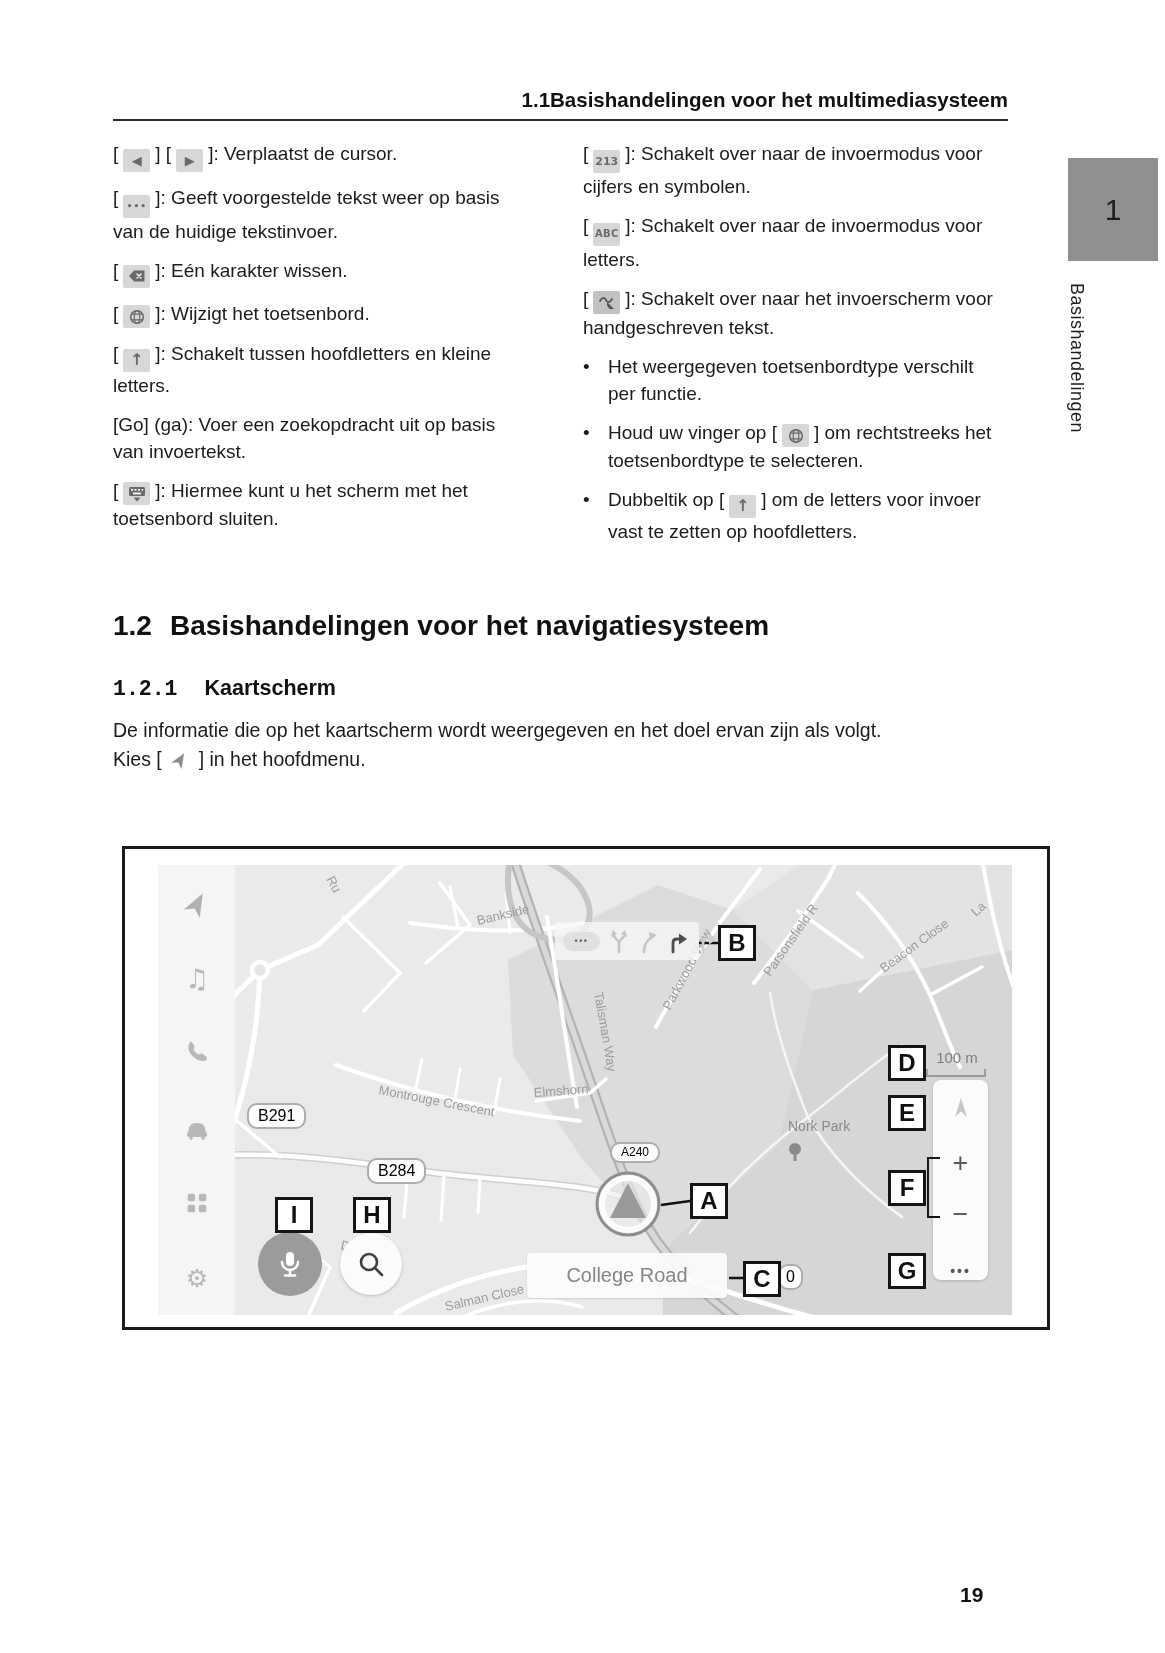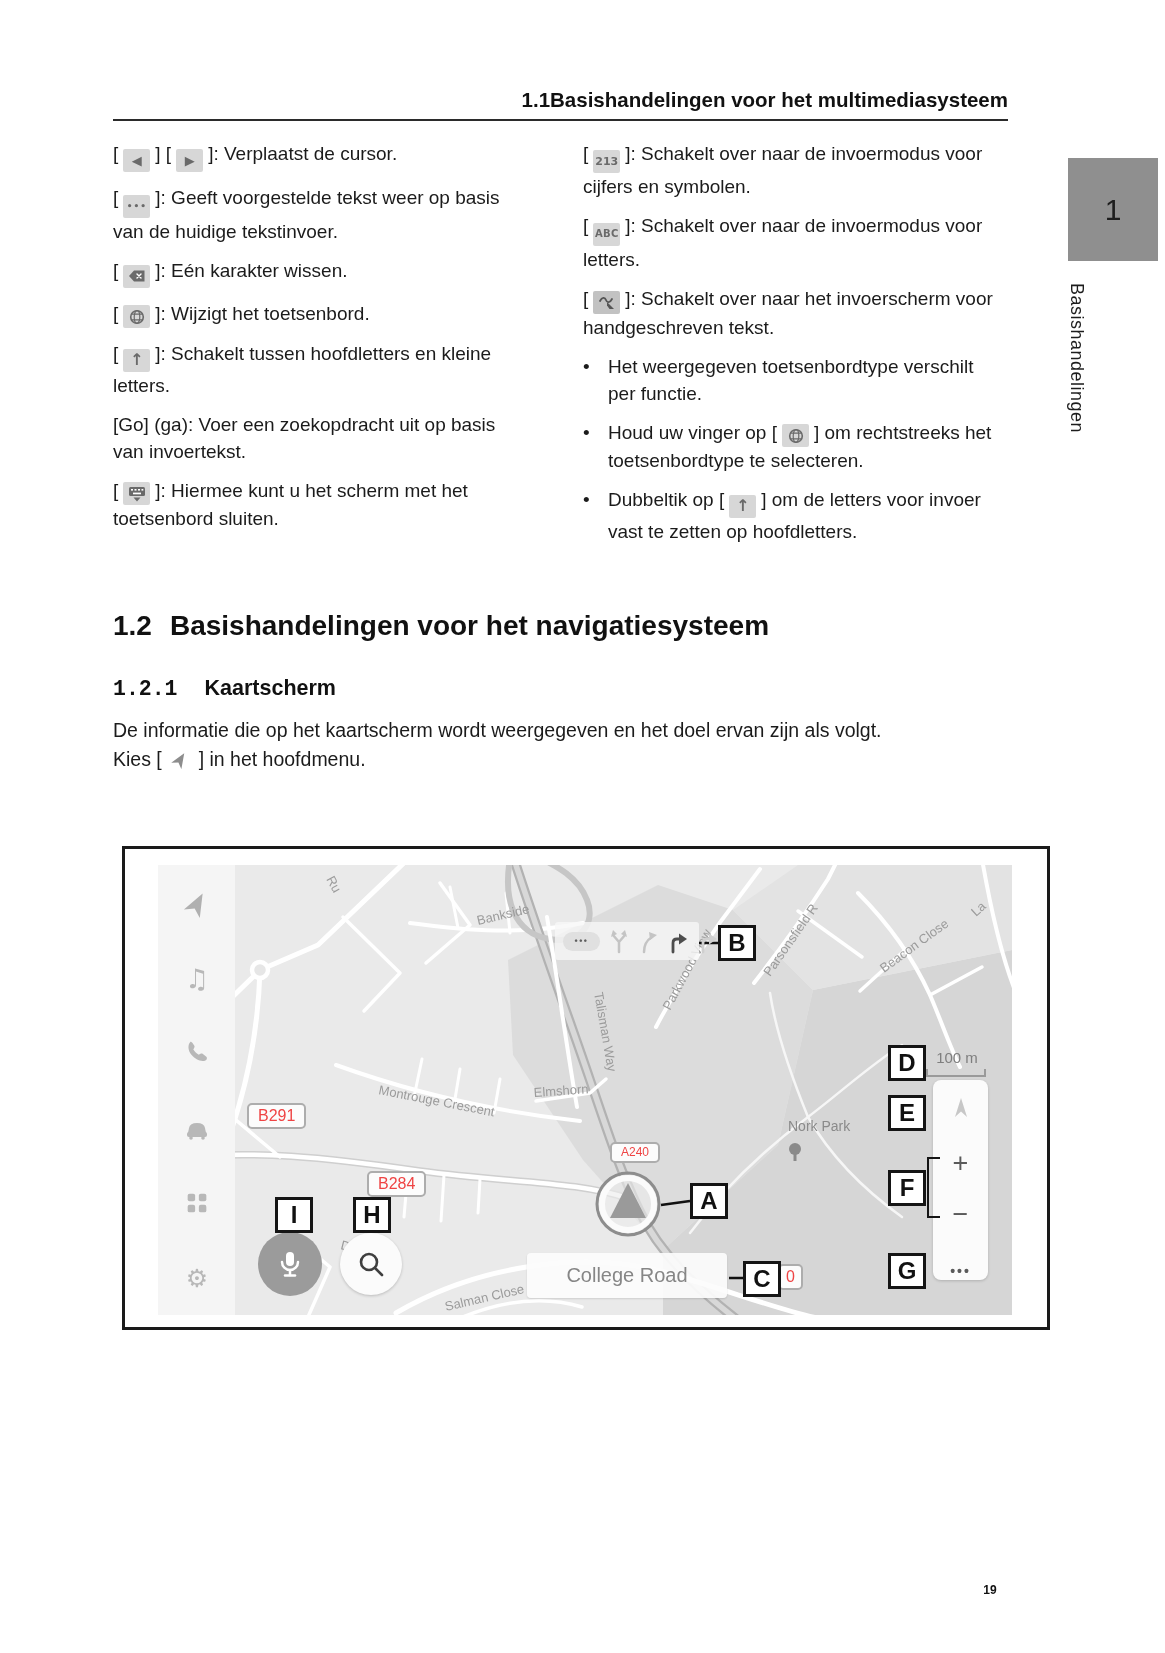--- a/index.html
+++ b/index.html
@@ -46,22 +46,22 @@
   .mapsvg{position:absolute;left:0;top:0;}
   .sbar{position:absolute;left:0;top:0;width:77px;height:450px;background:#f5f5f5;}
   .sic{position:absolute;left:24px;width:30px;height:30px;display:grid;place-items:center;}
   .sic .gly{font-family:"DejaVu Sans",sans-serif;font-size:27px;color:#b8b8b8;line-height:1;}
   
   .pill{position:absolute;left:397px;top:57px;width:144px;height:38px;background:rgba(247,247,247,0.78);
         border-radius:3px;display:flex;align-items:center;gap:9px;padding:0 8px;box-sizing:border-box;}
   .chip{width:37px;height:19px;border-radius:10px;background:#e0e0e0;display:grid;place-items:center;flex:none;}
   .chip span{font-size:9px;letter-spacing:1.5px;color:#5f5f5f;font-weight:700;line-height:1;}
   
-  .shield{position:absolute;background:#fcfcfc;border:2px solid #adadad;border-radius:5px;
-          color:#ef4444;font-size:16px;padding:1px 9px;line-height:1.25;}
+  .shield{position:absolute;background:#fcfcfc;border:2px solid #adadad;border-radius:10px;
+          color:#000000;font-size:16px;padding:1px 9px;line-height:1.25;}
   .shield.big{font-size:12px;}
   .shield.part{padding:1px 6px;z-index:1;}
   
   .croad{position:absolute;left:369px;top:388px;width:200px;height:45px;background:rgba(252,252,252,0.92);
          border-radius:4px;display:grid;place-items:center;font-size:20px;color:#868686;
          box-shadow:0 1px 2px rgba(0,0,0,0.12);text-align:center;}
   
   .scale{position:absolute;left:768px;top:184px;width:62px;text-align:center;font-size:15px;color:#7e7e7e;}
   .scalebr{position:absolute;left:768px;top:204px;width:60px;height:8px;border-left:2px solid #9a9a9a;
            border-right:2px solid #9a9a9a;border-bottom:2px solid #9a9a9a;box-sizing:border-box;}
@@ -74,21 +74,21 @@
   .fbracket{position:absolute;left:769px;top:292px;width:13px;height:61px;border-left:2.5px solid #151515;
             border-top:2.5px solid #151515;border-bottom:2.5px solid #151515;box-sizing:border-box;}
   
   .callout{position:absolute;width:38px;height:36px;background:#fff;border:3px solid #151515;
            box-sizing:border-box;display:grid;place-items:center;font-size:24px;font-weight:700;color:#111;z-index:5;}
   
   .rbtn{position:absolute;border-radius:50%;display:grid;place-items:center;}
   .mic{left:100px;top:367px;width:64px;height:64px;background:#9b9b9b;}
   .srch{left:182px;top:368px;width:62px;height:62px;background:#fbfbfb;box-shadow:0 1px 3px rgba(0,0,0,0.2);}
   
-  .pageno{position:absolute;left:960px;top:1583px;width:60px;text-align:center;font-size:12px;font-weight:700;color:#111;}
+  .pageno{position:absolute;left:960px;top:1583px;width:60px;text-align:left;font-size:21px;font-weight:700;color:#111;}
   svg{display:block;}
 </style>
 </head>
 <body>
 
 <div class="page">
 
   <div class="hdr">
     <span class="hnum">1.1</span><span>Basishandelingen voor het multimediasysteem</span>
   </div>
@@ -337,21 +337,21 @@
           </span>
         <span>
             <svg width="21" height="26" viewBox="0 0 21 26">
               <path d="M6,24 V15 Q6,11 10,11 H13" stroke="#cfcfcf" stroke-width="2.8" fill="none" stroke-linecap="round"></path>
               <polygon points="12,5.5 20,11 12,16.5" fill="#cfcfcf"></polygon>
             </svg>
           </span>
       </div>
 
       <div class="shield" style="left:89px;top:238px;">B291</div>
-      <div class="shield" style="left:209px;top:306px;">B284</div>
+      <div class="shield" style="left:209px;top:293px;">B284</div>
       <div class="shield big" style="left:452px;top:277px;">A240</div>
       <div class="shield part" style="left:620px;top:399px;">0</div>
 
       <div class="croad">College Road</div>
 
       <div class="scale">100 m</div>
       <div class="scalebr"></div>
 
       <div class="panel">
         <span class="pit" style="top:16px;">

